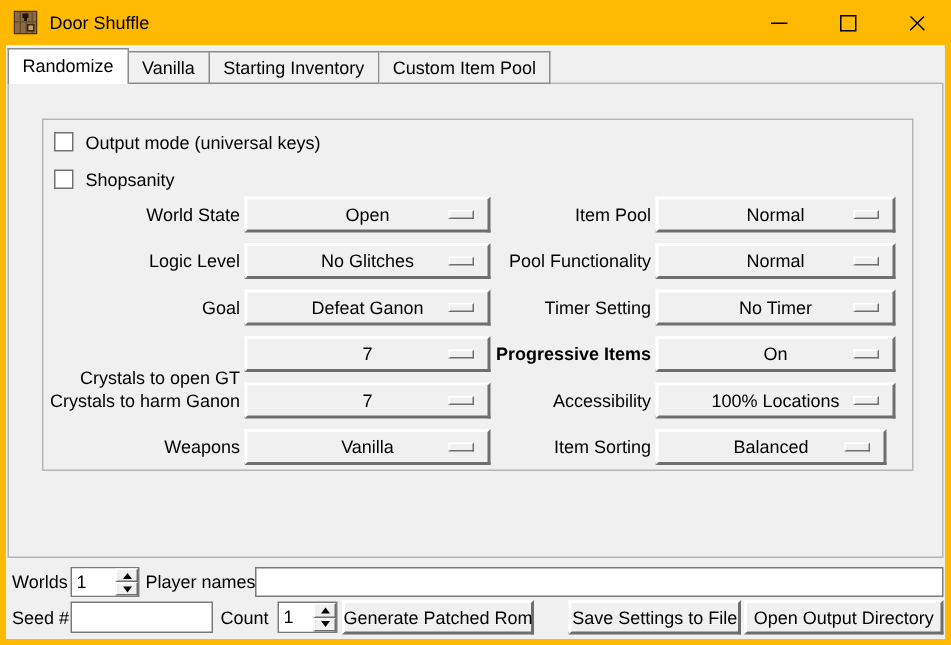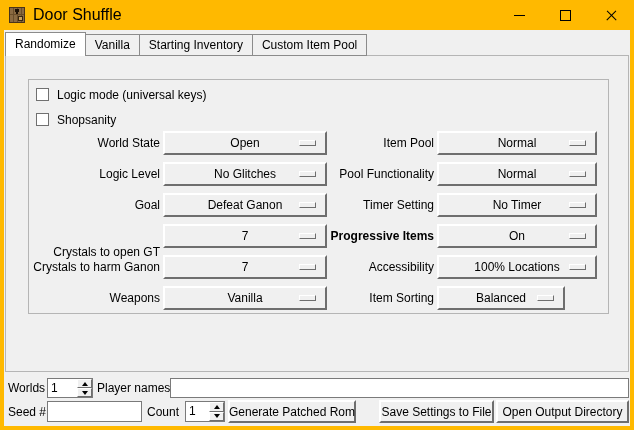--- a/index.html
+++ b/index.html
@@ -4,21 +4,21 @@
 <style>
   html,body{margin:0;padding:0;background:#ffffff;}
   .win{
     position:relative;width:634px;height:430px;background:#FFB900;
     font-family:"Liberation Sans",sans-serif;font-size:12px;color:#000;
     overflow:hidden;
   }
   
   .titlebar{position:absolute;left:0;top:0;width:634px;height:30px;background:#FFB900;}
   .app-icon{position:absolute;left:9px;top:7px;width:16px;height:16px;}
-  .title-text{position:absolute;left:33px;top:0;height:30px;line-height:30px;font-size:16px;color:#000;}
+  .title-text{position:absolute;left:33px;top:0;height:30px;line-height:30px;font-size:12px;color:#000;}
   .tbtn{position:absolute;top:0;width:46px;height:30px;display:flex;align-items:center;justify-content:center;}
   .glyph-min{width:11px;height:1px;background:#000;}
   .glyph-max{width:9px;height:9px;border:1px solid #000;background:transparent;}
   .glyph-x{position:relative;width:13px;height:13px;}
   .glyph-x::before,.glyph-x::after{content:"";position:absolute;left:0px;top:6px;width:13px;height:1.4px;background:#000;}
   .glyph-x::before{transform:rotate(45deg);}
   .glyph-x::after{transform:rotate(-45deg);}
   
   .client{position:absolute;left:4px;top:30px;width:626px;height:396px;background:#F0F0F0;}
   
@@ -97,21 +97,21 @@
   <div class="tabrow main">
     <div class="tab selected">Randomize</div>
     <div class="tab">Vanilla</div>
     <div class="tab">Starting Inventory</div>
     <div class="tab">Custom Item Pool</div>
   </div>
 
   <div class="pane inner"></div>
 
   <div class="checkbox" style="left:36px;top:88px;"></div>
-  <div class="cb-label" style="left:57px;top:88px;">Logic mode (universal keys)</div>
+  <div class="cb-label" style="left:57px;top:88px;">Output mode (universal keys)</div>
   <div class="checkbox" style="left:36px;top:113px;"></div>
   <div class="cb-label" style="left:57px;top:113px;">Shopsanity</div>
 
   <div class="grid-label" style="left:10px;top:131px;width:150px;">World State</div>
   <div class="optmenu" style="left:163px;top:131px;width:164px;">
     <span class="val">Open</span>
     <span class="ind"></span>
   </div>
   <div class="grid-label" style="left:10px;top:162px;width:150px;">Logic Level</div>
   <div class="optmenu" style="left:163px;top:162px;width:164px;">
@@ -158,21 +158,21 @@
   <div class="optmenu" style="left:437px;top:224px;width:160px;">
     <span class="val">On</span>
     <span class="ind"></span>
   </div>
   <div class="grid-label" style="left:300px;top:255px;width:134px;">Accessibility</div>
   <div class="optmenu" style="left:437px;top:255px;width:160px;">
     <span class="val">100% Locations</span>
     <span class="ind"></span>
   </div>
   <div class="grid-label" style="left:300px;top:286px;width:134px;">Item Sorting</div>
-  <div class="optmenu" style="left:437px;top:286px;width:128px;">
+  <div class="optmenu" style="left:437px;top:286px;width:154px;">
     <span class="val">Balanced</span>
     <span class="ind"></span>
   </div>
 
   <div class="blabel" style="left:8px;top:378px;">Worlds</div>
   <div class="spin" style="left:47px;top:378px;width:46px;height:20px;">
     <div class="sval">1</div>
     <div class="arrows">
       <div class="sbtn">
           <span class="tri-up"></span>

